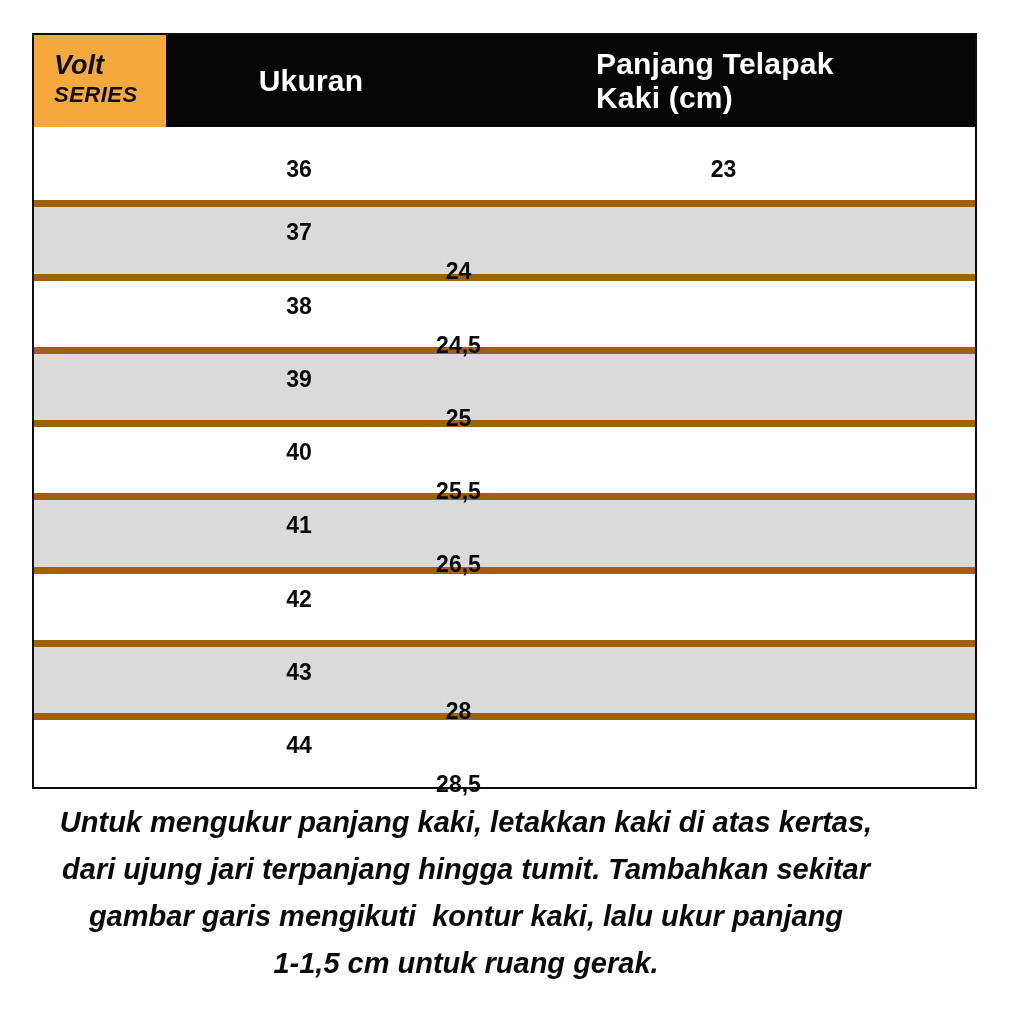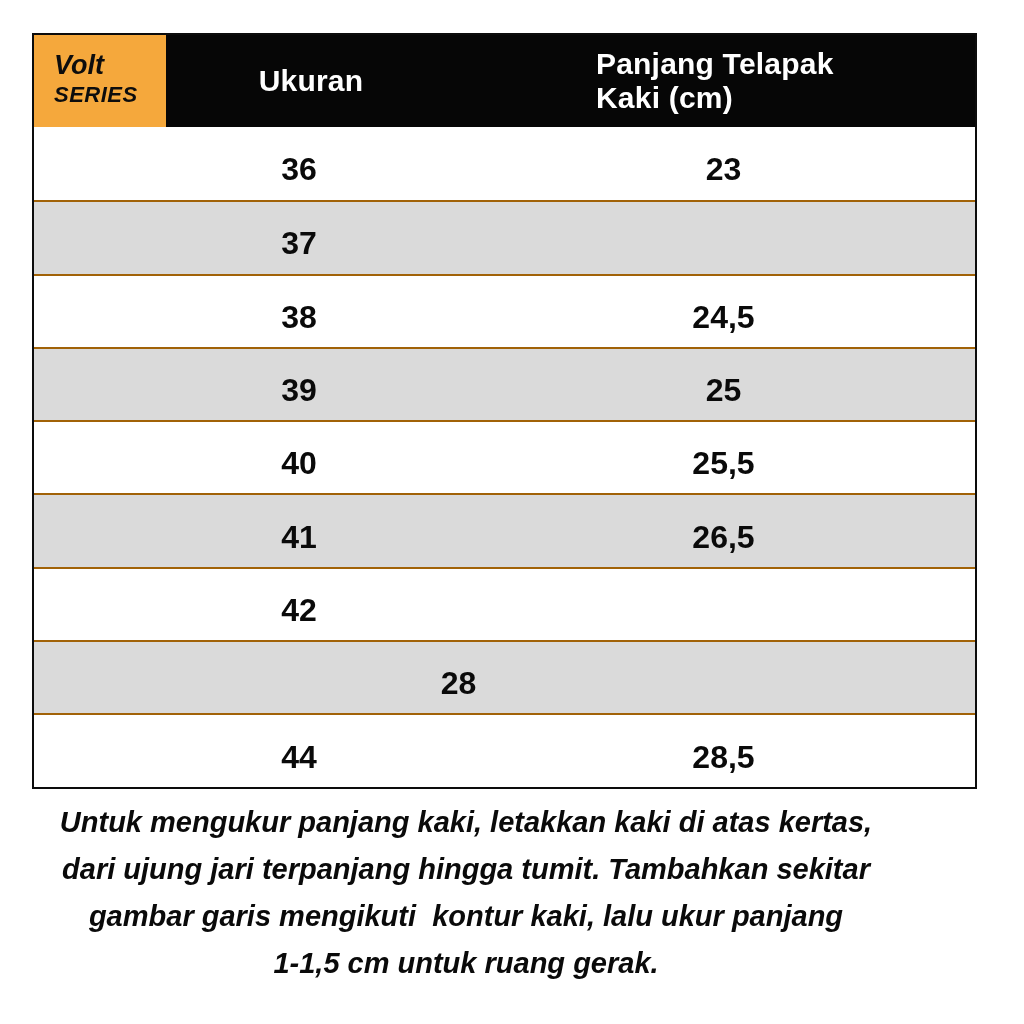--- a/index.html
+++ b/index.html
@@ -22,25 +22,25 @@
   .badge .b1 { font-size:27px; }
   .badge .b2 { font-size:22px; letter-spacing:0.5px; }
   .hcol {
     position:absolute; top:0; height:92px;
     display:flex; align-items:center; justify-content:center;
     color:#ffffff; font-weight:bold; font-size:30px; letter-spacing:0.2px;
   }
   .hcol1 { left:12px; width:530px; }
   .hcol2 { left:530px; right:0; padding-right:87px;margin-left:32px; }
   .row { display:flex; height:73.3px; background:#ffffff; }
-  .row + .row { border-top:2px solid #a16207; }
+  .row + .row { border-top:7px solid #a16207;flex-direction:column; }
   .row:nth-child(odd) { background:#DADADA; }
   .cell {
     display:flex; align-items:center; justify-content:center;
-    font-weight:bold; font-size:32px; color:#0a0a0a;margin-top:12px;
+    font-weight:bold; font-size:23px; color:#0a0a0a;margin-top:12px;
   }
   .c1 { width:530px; }
   .c2 { flex:1; padding-right:92px; }
   .note {
     position:absolute; left:0; right:0; top:799px;
     text-align:center; font-style:italic; font-weight:600;
     font-size:29px; line-height:47px; color:#0a0a0a;
   }
   .note div { white-space:pre-wrap; }
 </style>
@@ -59,20 +59,21 @@
       <div class="hcol hcol1">Ukuran</div>
       <div class="hcol hcol2">Panjang Telapak Kaki (cm)</div>
     </div>
 
     <div class="row">
       <div class="cell c1">36</div>
       <div class="cell c2">23</div>
     </div>
     <div class="row">
       <div class="cell c1">37</div>
+      <div class="cell c2">24</div>
     </div>
     <div class="row">
       <div class="cell c1">38</div>
       <div class="cell c2">24,5</div>
     </div>
     <div class="row">
       <div class="cell c1">39</div>
       <div class="cell c2">25</div>
     </div>
     <div class="row">
@@ -80,20 +81,21 @@
       <div class="cell c2">25,5</div>
     </div>
     <div class="row">
       <div class="cell c1">41</div>
       <div class="cell c2">26,5</div>
     </div>
     <div class="row">
       <div class="cell c1">42</div>
     </div>
     <div class="row">
+      <div class="cell c1">43</div>
       <div class="cell c2">28</div>
     </div>
     <div class="row">
       <div class="cell c1">44</div>
       <div class="cell c2">28,5</div>
     </div>
 
   </div>
 
   <div class="note">

